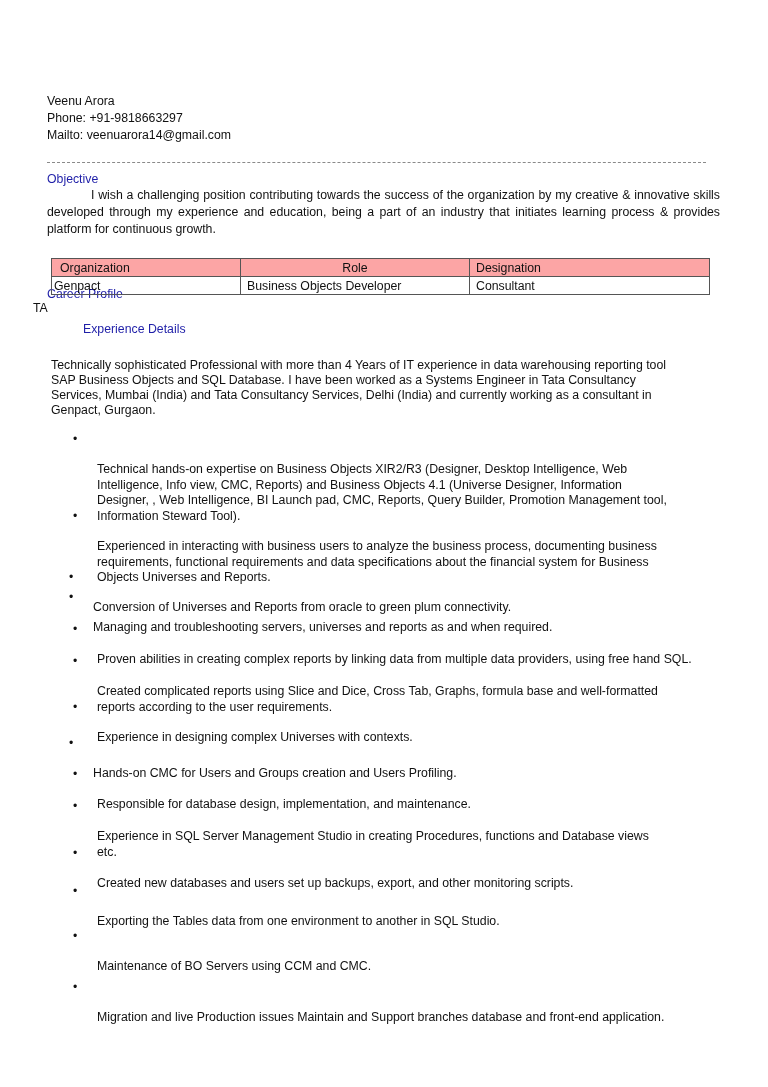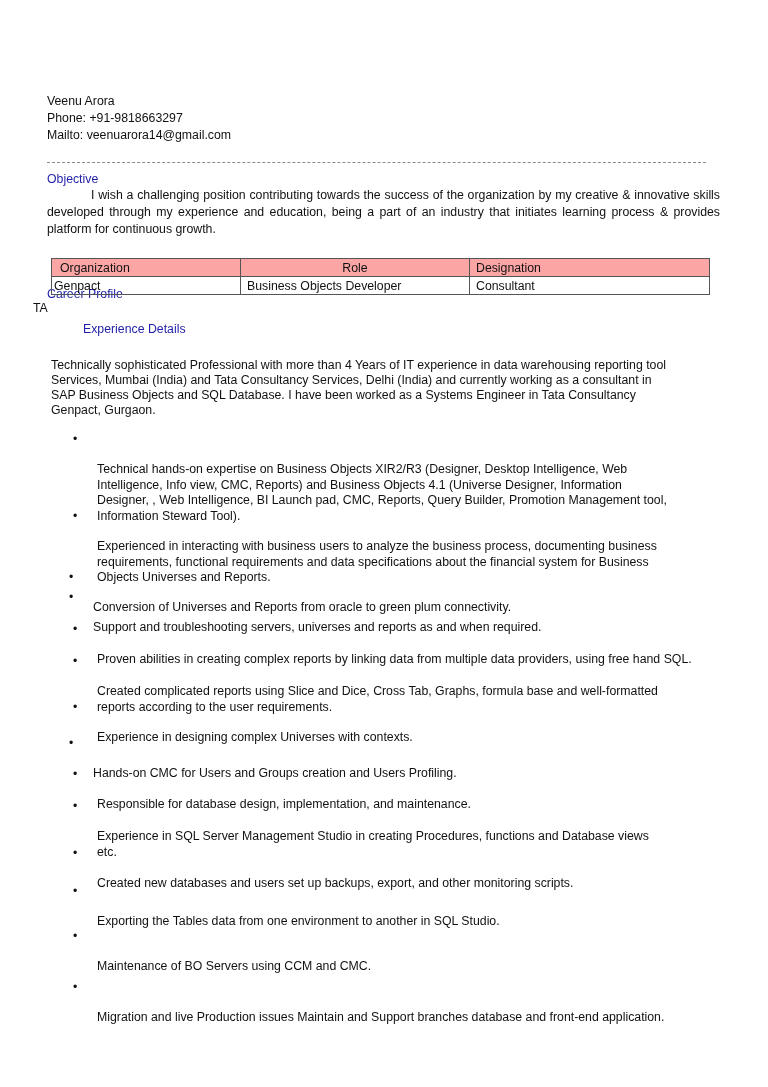--- a/index.html
+++ b/index.html
@@ -62,22 +62,22 @@
       <td>Business Objects Developer</td>
       <td>Consultant</td>
     </tr>
   </tbody>
 </table>
 
 <div class="line heading" style="left:47px; top:322px;margin-left:36px;">Experience Details</div>
 
 <div class="para">
   <div><span>Technically sophisticated Professional with more than 4 Years of IT experience in data warehousing reporting tool</span></div>
+  <div><span class="b">SAP Business Objects</span><span> and SQL Database. I have been worked as a Systems Engineer in </span><span class="b">Tata Consultancy</span></div>
   <div><span class="b">Services</span><span>, Mumbai (India) and  </span><span class="b">Tata Consultancy Services</span><span>, Delhi (India) and currently working as a consultant in</span></div>
-  <div><span class="b">SAP Business Objects</span><span> and SQL Database. I have been worked as a Systems Engineer in </span><span class="b">Tata Consultancy</span></div>
   <div><span>Genpact, Gurgaon.</span></div>
 </div>
 
 <div class="bullet" style="left:73px; top:432px;">
   <span class="dot">•</span>
   <div class="txt">
     <div><span>Technical hands-on expertise on </span><span class="b">Business Objects</span><span> XIR2/R3 (Designer, Desktop Intelligence, Web</span></div>
     <div><span>Intelligence, Info view, CMC, Reports) and </span><span class="b">Business Objects</span><span> 4.1 (Universe Designer, Information</span></div>
     <div>Designer, , Web Intelligence, BI Launch pad, CMC, Reports, Query Builder, Promotion Management tool,</div>
     <div>Information Steward Tool).</div>
@@ -96,21 +96,21 @@
 <div class="bullet" style="left:69px; top:570px;">
   <span class="dot">•</span>
   <div class="txt">
       <div>Conversion of Universes and Reports from oracle to green plum connectivity.</div>
     </div>
 </div>
 
 <div class="bullet" style="left:69px; top:590px;">
   <span class="dot">•</span>
   <div class="txt">
-      <div>Support and troubleshooting servers, universes and reports as and when required.</div>
+      <div>Managing and troubleshooting servers, universes and reports as and when required.</div>
     </div>
 </div>
 
 <div class="bullet" style="left:73px; top:622px;">
   <span class="dot">•</span>
   <div class="txt">
       <div>Proven abilities in creating complex reports by linking data from multiple data providers, using free hand SQL.</div>
     </div>
 </div>
 

